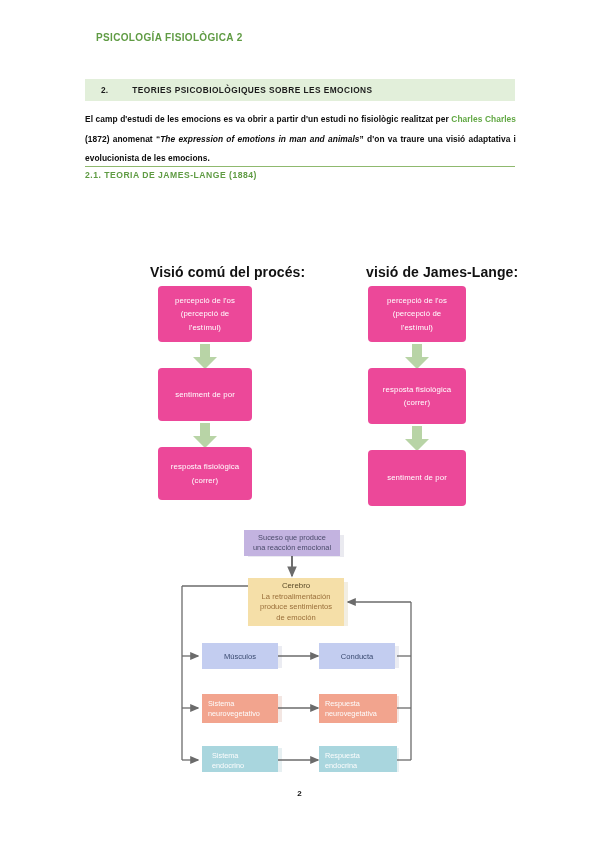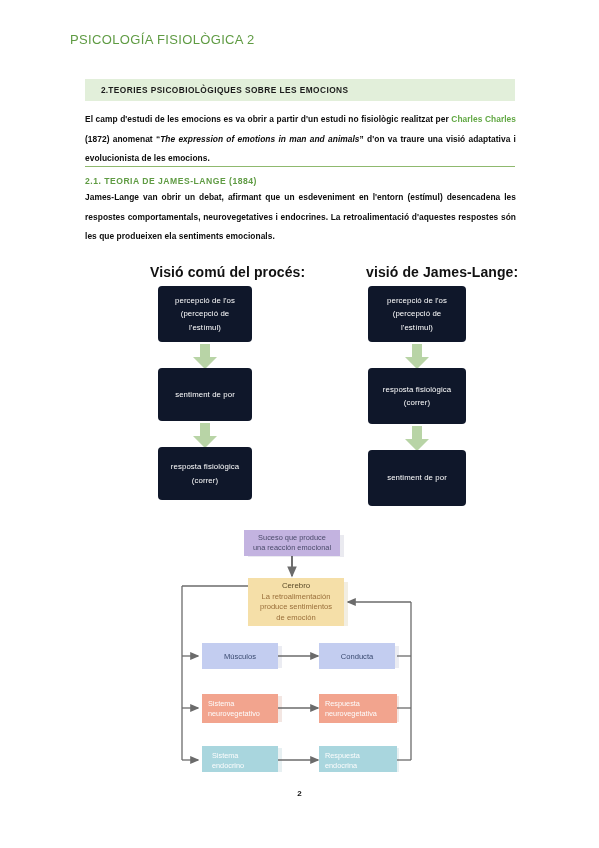--- a/index.html
+++ b/index.html
@@ -16,24 +16,24 @@
   .page {
     position: relative;
     width: 599px;
     height: 848px;
     padding: 0;
   }
 
   
   .doc-header {
     position: absolute;
-    left: 70px;
+    left: 96px;
     top: 32px;
-    font-size: 13px;
-    font-weight: normal;
+    font-size: 10px;
+    font-weight: bold;
     letter-spacing: 0.35px;
     color: #5f9b43;
   }
 
   
   .section-band {
     position: absolute;
     left: 85px;
     top: 79px;
     width: 430px;
@@ -46,21 +46,21 @@
     font-size: 8.3px;
     font-weight: bold;
     color: #1a1a1a;
     margin-left: 16px;
     letter-spacing: 0.2px;
   }
   .section-band .ttl {
     font-size: 8.3px;
     font-weight: bold;
     color: #1a1a1a;
-    margin-left: 0;
+    margin-left: 24px;
     letter-spacing: 0.45px;
   }
 
   
   .para {
     position: absolute;
     left: 85px;
     width: 431px;
     font-size: 8.4px;
     line-height: 19.5px;
@@ -86,37 +86,36 @@
     background: #8fb96e;
   }
   .sub-head {
     position: absolute;
     left: 85px;
     top: 170px;
     font-size: 8.6px;
     font-weight: bold;
     color: #5f9b43;
     letter-spacing: 0.5px;
-    margin-top: 6px;
   }
 
   
   .col-label {
     position: absolute;
     font-size: 14px;
     font-weight: bold;
     color: #111;
     letter-spacing: 0.1px;
   }
   #label-left  { left: 150px; top: 264px; }
   #label-right { left: 366px; top: 264px; }
 
   .gbox {
     position: absolute;
-    background: #0f172a;
+    background: #ec4899;
     border-radius: 4px;
     color: #ffffff;
     font-size: 7.8px;
     line-height: 13.5px;
     text-align: center;
     display: flex;
     flex-direction: column;
     align-items: center;
     justify-content: center;
     padding: 3px 6px;
@@ -178,21 +177,20 @@
     <span class="ttl">TEORIES PSICOBIOLÒGIQUES SOBRE LES EMOCIONS</span>
   </div>
 
   <div class="para" id="para-intro">
     <span>El camp d'estudi de les emocions es va obrir a partir d'un estudi no fisiològic realitzat per </span><span class="green">Charles Charles</span><span> (1872) anomenat “</span><em>The expression of emotions in man and animals</em><span>” d'on va traure una visió adaptativa i evolucionista de les emocions.</span>
   </div>
 
   <div class="sub-rule"></div>
   <div class="sub-head">2.1. TEORIA DE JAMES-LANGE (1884)</div>
 
-  <div class="para" id="para-jl">James-Lange van obrir un debat, afirmant que un esdeveniment en l'entorn (estímul) desencadena les respostes comportamentals, neurovegetatives i endocrines. La retroalimentació d'aquestes respostes són les que produeixen ela sentiments emocionals.</div>
 
 
   <div class="col-label" id="label-left">Visió comú del procés:</div>
   <div class="col-label" id="label-right">visió de James-Lange:</div>
 
   <div class="gbox" id="lbox1">
     <span>percepció de l'os</span>
     <span>(percepció de</span>
     <span>l'estímul)</span>
   </div>

